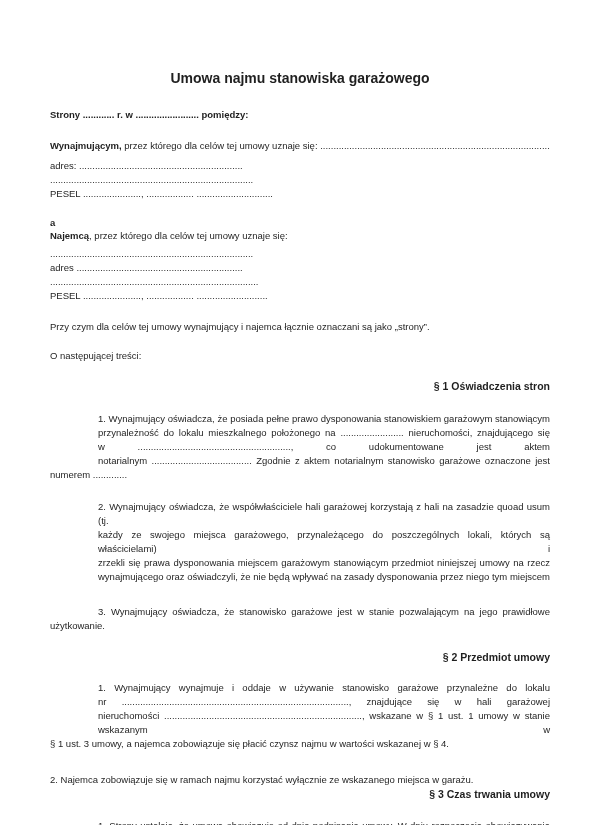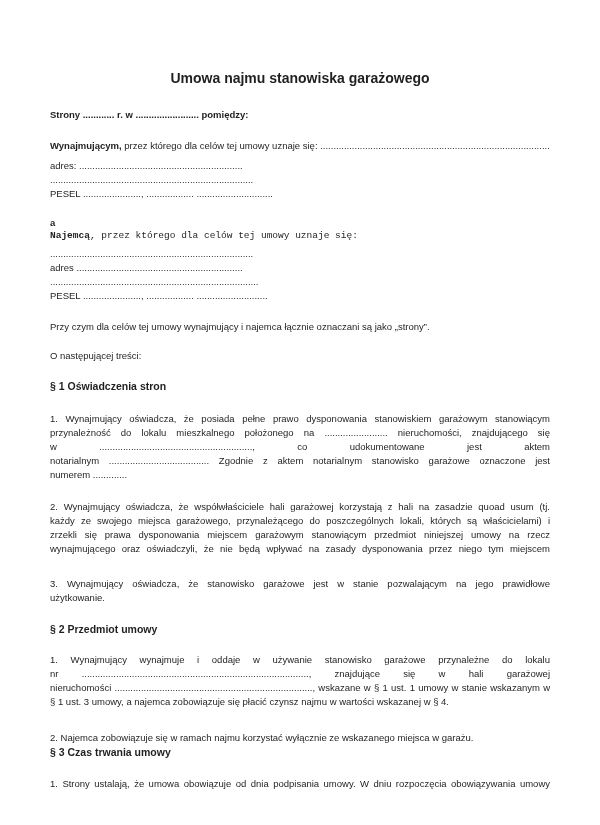--- a/index.html
+++ b/index.html
@@ -8,33 +8,34 @@
     font-family:"Liberation Sans","DejaVu Sans",sans-serif;
     color:#1f1f1f;font-size:9.5px;
     -webkit-font-smoothing:antialiased;
   }
   .page{width:600px;height:825px;padding:71px 50px 0 50px;box-sizing:border-box;background:#fff;}
   .title{
     font-size:14px;font-weight:bold;text-align:center;
     line-height:15px;margin:0 0 22px 0;
   }
   .heading{
-    font-size:10.5px;font-weight:bold;text-align:left;
+    font-size:10.5px;font-weight:bold;text-align:right;
     line-height:15px;margin:0;
   }
   .line{line-height:14px;}
   .jline{
     line-height:14px;text-align:justify;text-align-last:justify;
     text-justify:inter-word;
+    margin-left:48px;
   }
   .fill{white-space:nowrap;overflow:hidden;}
   .bold{font-weight:bold;}
   .italic{}
   .sm{line-height:12px;}
-  .mb4{margin-bottom:4px;font-family:Liberation Mono, monospace;}
+  .mb4{margin-bottom:4px;}
   .mb6{margin-bottom:6px;}
   .mb13{margin-bottom:0;}
   .mb15{margin-bottom:15px;}
   .mb16{margin-bottom:16px;}
   .mb17{margin-bottom:17px;}
   .mb18{margin-bottom:18px;}
   .mb21{margin-bottom:21px;}
   .mb22{margin-bottom:22px;}
   p,div,h1{margin:0;padding:0;}
 </style>

